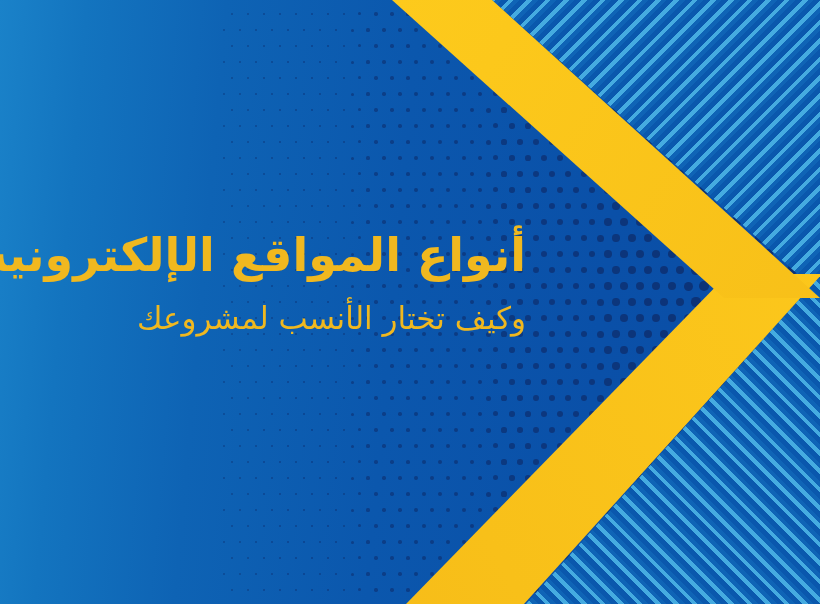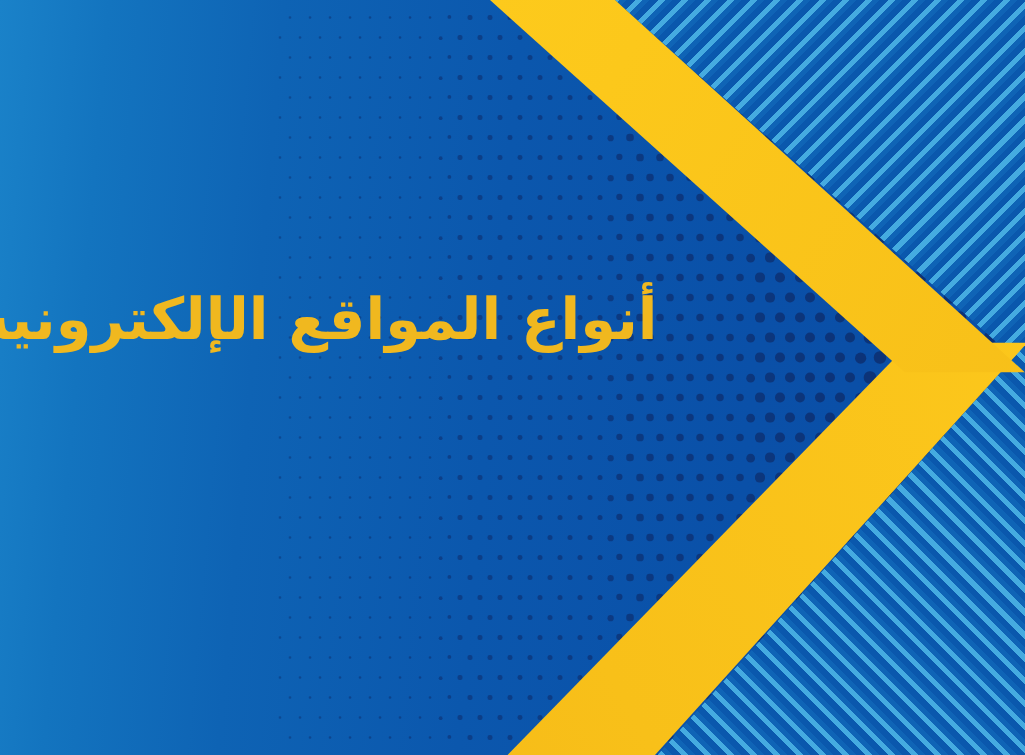--- a/index.html
+++ b/index.html
@@ -1604,15 +1604,16 @@
     <div class="arm arm-bottom"></div>
   </div>
 
   <div class="clip" id="clip-arm-top" style="clip-path: polygon(392px 0px, 492px 0px, 820px 298px, 724px 298px);">
     <div class="arm arm-top"></div>
     <div class="arm-seam" id="arm-seam" style="clip-path: polygon(724px 278px, 822px 278px, 822px 300px, 724px 300px);"></div>
   </div>
 
   <div class="text-block">
     <h1 class="headline">أنواع المواقع الإلكترونية</h1>
+    <p class="subhead">وكيف تختار الأنسب لمشروعك</p>
   </div>
 
 </div>
 
 </body></html>

